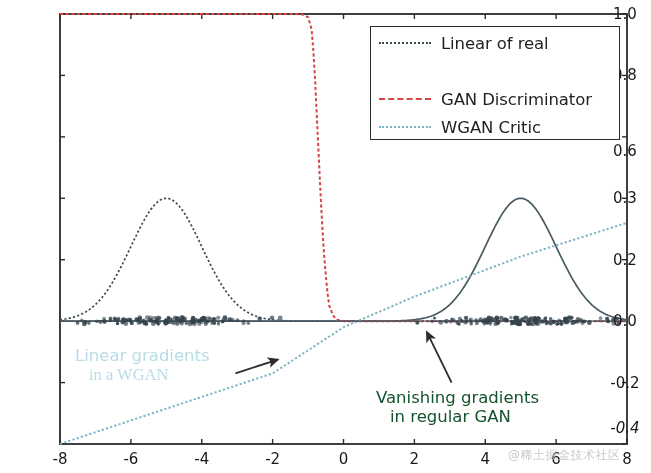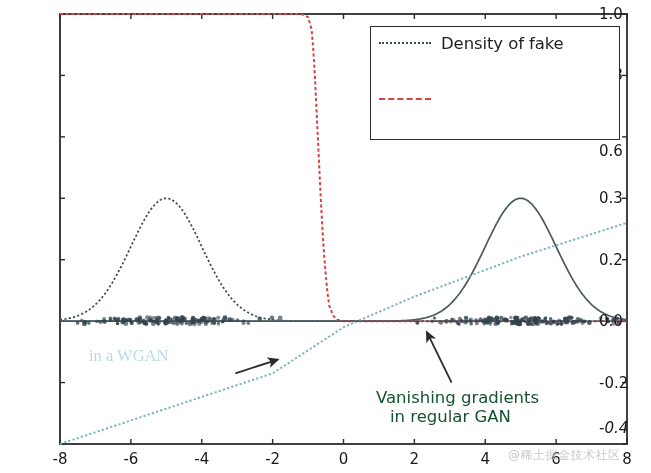--- a/index.html
+++ b/index.html
@@ -1,20 +1,20 @@
 <!DOCTYPE html>
 <html><head>
 <meta charset="utf-8">
 <style>
   html,body{margin:0;padding:0;background:#ffffff;}
   body{width:651px;height:473px;font-family:"DejaVu Sans",sans-serif;overflow:hidden;}
   #root{position:relative;width:651px;height:473px;background:#fff;}
   #figure{position:absolute;left:0;top:0;width:651px;height:473px;}
   .tick-label{position:absolute;color:#1a1a1a;font-size:15px;font-family:"DejaVu Sans",sans-serif;white-space:nowrap;}
-  .ytick{right:0;transform:translateY(-50%);text-align:left;}
+  .ytick{right:0;transform:translateY(-50%);text-align:center;}
   .xtick{transform:translateX(-50%);}
   #legend-box{position:absolute;left:370px;top:26px;width:250px;height:114px;background:#ffffff;border:1.6px solid #2b2b2b;box-sizing:border-box;}
   .legend-row{position:absolute;left:0;width:100%;height:28px;display:flex;align-items:center;}
   .legend-swatch{width:52px;height:20px;margin-left:8px;margin-right:10px;flex:0 0 52px;position:relative;}
   .legend-swatch i{position:absolute;left:0;top:50%;width:100%;height:0;transform:translateY(-50%);display:block;}
   .legend-label{font-size:16.5px;color:#1f1f1f;font-family:"DejaVu Sans",sans-serif;white-space:nowrap;letter-spacing:-0.1px;}
   .annot{position:absolute;font-size:16.5px;line-height:1.18;font-family:"DejaVu Sans",sans-serif;white-space:nowrap;}
   #annot-wgan{left:75px;top:346px;color:#b9dbe8;}
   #annot-gan{left:376px;top:388px;color:#14532d;}
   #watermark{position:absolute;left:508px;top:447px;font-size:12px;color:#c9c9c9;font-family:"DejaVu Sans",sans-serif;letter-spacing:0.5px;white-space:nowrap;}
@@ -403,30 +403,38 @@
       <div class="tick-label xtick" style="left: 485.25px; top: 450px;">4</div>
       <div class="tick-label xtick" style="left: 556.125px; top: 450px;">6</div>
       <div class="tick-label xtick" style="left: 627px; top: 450px;">8</div>
     </div>
 
   <div id="legend-box">
     <div class="legend-row" style="top:2px;">
       <span class="legend-swatch">
           <i style="border-top: 2.2px dotted rgb(58, 74, 82);"></i>
         </span>
-      <span class="legend-label">Density of fake</span>
+      <span class="legend-label">Linear of real</span>
     </div>
     <div class="legend-row" style="top:58px;">
       <span class="legend-swatch">
           <i style="border-top: 2.2px dashed rgb(214, 69, 69);"></i>
         </span>
+      <span class="legend-label">GAN Discriminator</span>
+    </div>
+    <div class="legend-row" style="top:86px;">
+      <span class="legend-swatch">
+          <i style="border-top: 2.2px dotted rgb(127, 179, 196);"></i>
+        </span>
+      <span class="legend-label">WGAN Critic</span>
     </div>
   </div>
 
   <div class="annot" id="annot-wgan">
+    <div>Linear gradients</div>
     <div style="padding-left:14px;font-family:Liberation Serif, serif;">in a WGAN</div>
   </div>
 
   <div class="annot" id="annot-gan">
     <div>Vanishing gradients</div>
     <div style="padding-left:14px;">in regular GAN</div>
   </div>
 
   <div id="watermark">@稀土掘金技术社区</div>
 </div>

